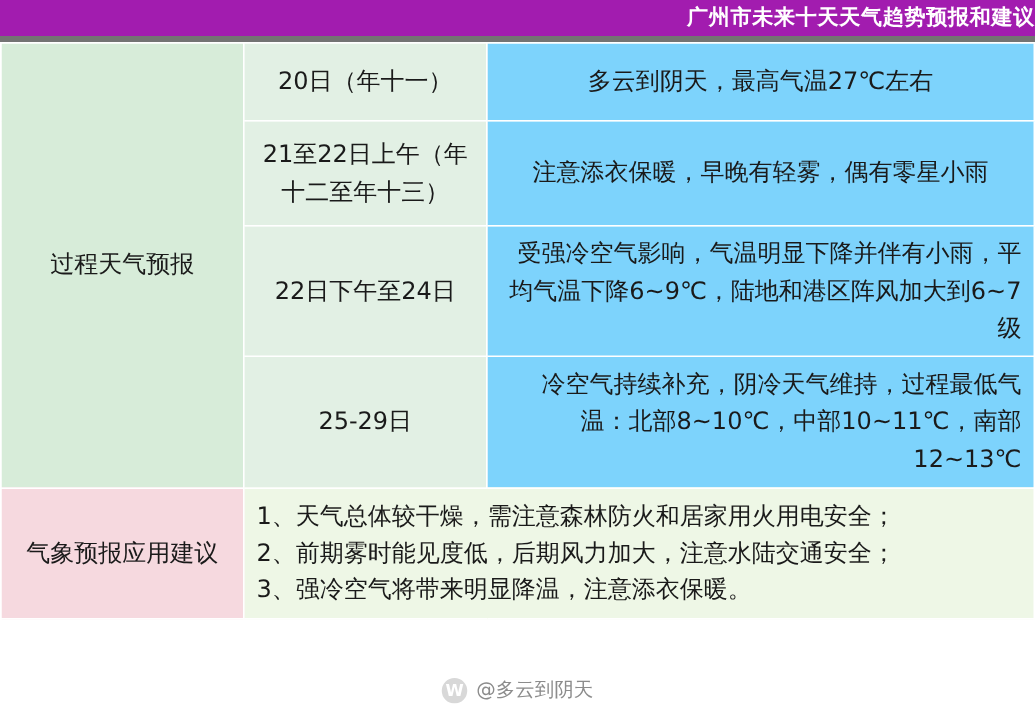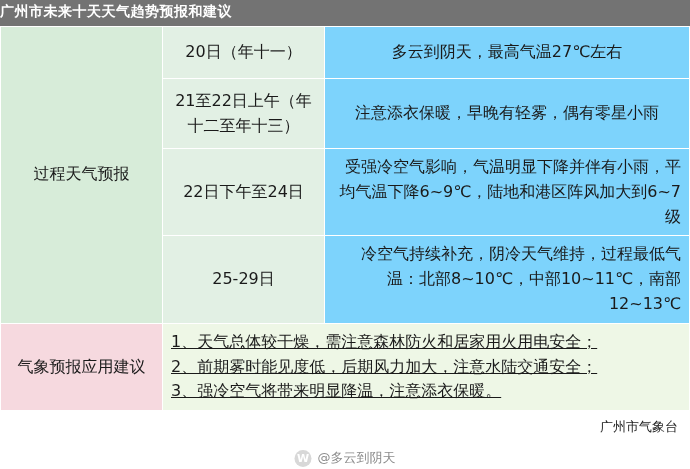--- a/index.html
+++ b/index.html
@@ -14,25 +14,25 @@
     overflow: hidden;
   }
   .sheet {
     position: relative;
     width: 690px;
     height: 469px;
     background: #ffffff;
   }
   .title-bar {
     height: 24px;
-    background: #737373;
+    background: #a21caf;
     display: flex;
     align-items: center;
-    justify-content: flex-start;
-    border-bottom: 2px solid #737373;
+    justify-content: flex-end;
+    border-bottom: 4px solid #737373;
   }
   .title-bar .title-text {
     color: #ffffff;
     font-size: 14px;
     font-weight: bold;
     letter-spacing: 0.5px;
   }
   table.weather {
     width: 690px;
     border-collapse: collapse;
@@ -65,21 +65,20 @@
     text-align: center;
   }
   td.detail.wrap {
     text-align: right;
   }
   td.advice-body {
     background: #eef7e6;
     text-align: left;
     padding: 10px 14px;
     line-height: 1.7;
-    text-decoration: underline;
   }
   .advice-line {
     display: block;
     white-space: nowrap;
   }
   .footer {
     height: 62px;
     background: #ffffff;
     position: relative;
   }
@@ -155,21 +154,20 @@
           <span class="advice-line">1、天气总体较干燥，需注意森林防火和居家用火用电安全；</span>
           <span class="advice-line">2、前期雾时能见度低，后期风力加大，注意水陆交通安全；</span>
           <span class="advice-line">3、强冷空气将带来明显降温，注意添衣保暖。</span>
         </td>
       </tr>
     </tbody>
   </table>
 
   <div class="footer">
     <div class="source">
-      <div>广州市气象台</div>
     </div>
     <div class="watermark">
       <span class="wb-logo">W</span>
       <span>@多云到阴天</span>
     </div>
   </div>
 
 </div>
 
 </body></html>

